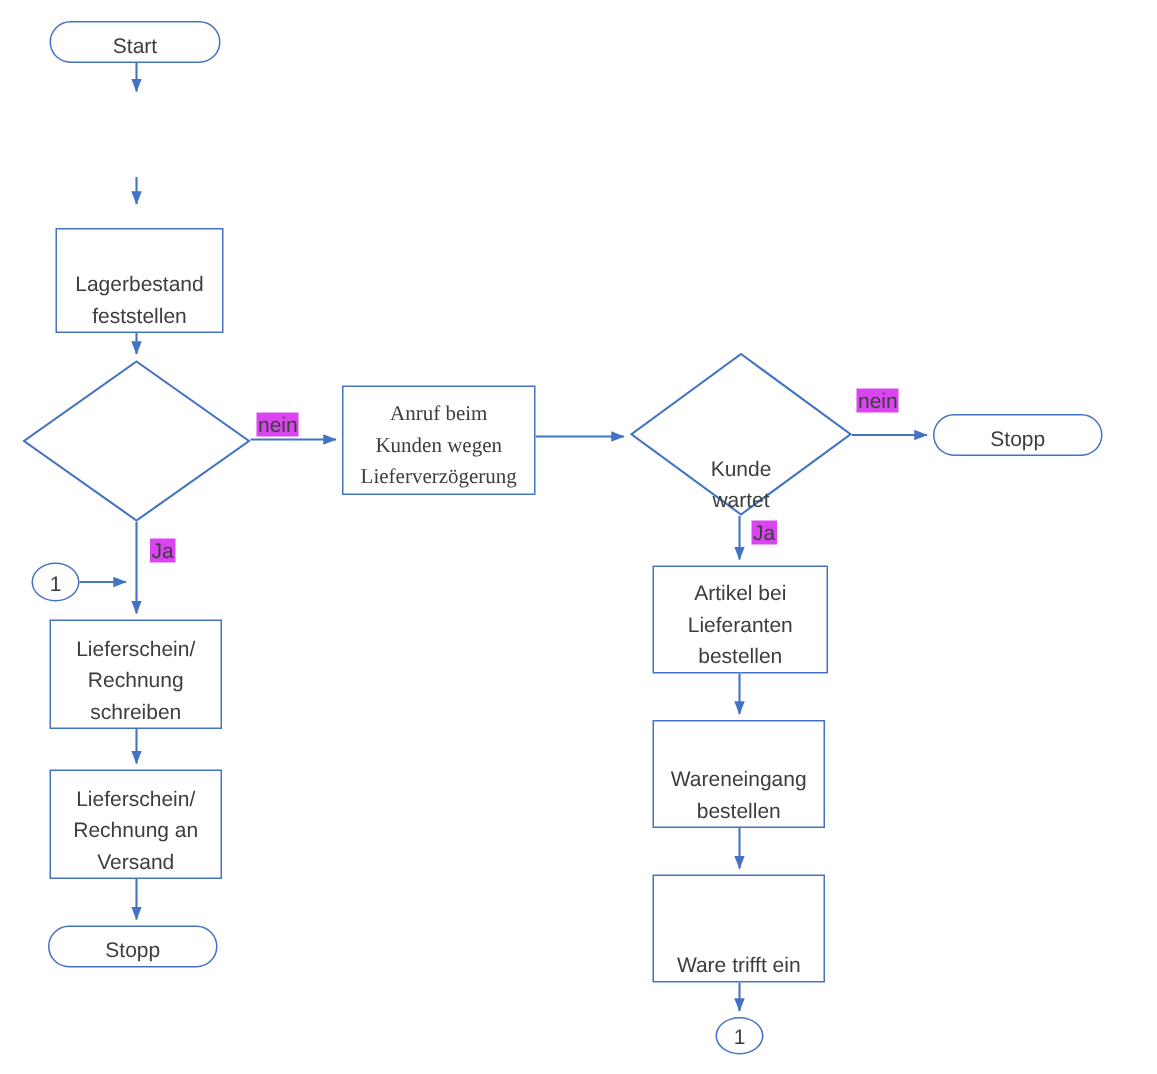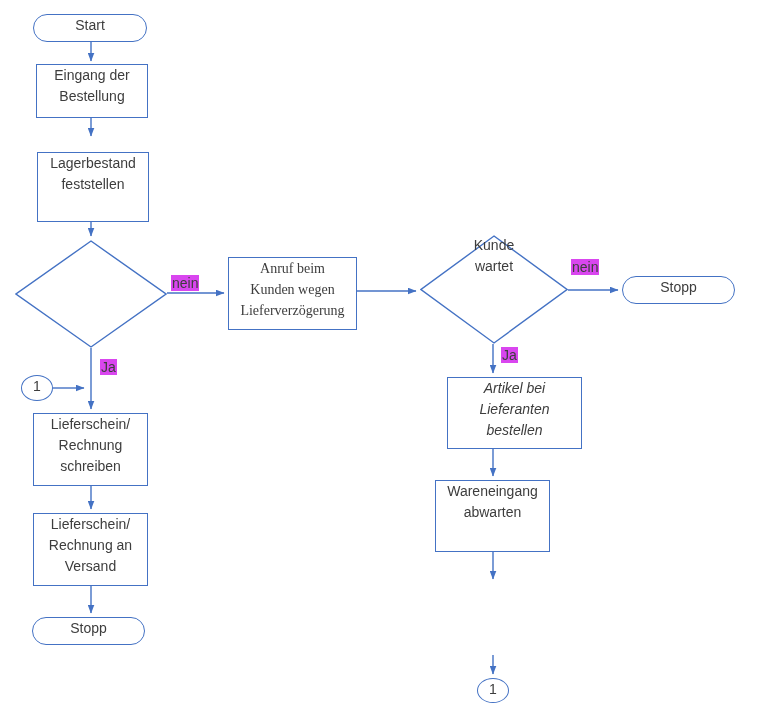--- a/index.html
+++ b/index.html
@@ -7,21 +7,21 @@
     position: relative;
     width: 771px; height: 716px;
     background: #ffffff;
     font-family: "Liberation Sans", "DejaVu Sans", sans-serif;
     color: #3d3d3d;
     overflow: hidden;
   }
   .edges { position: absolute; left: 0; top: 0; z-index: 1; }
   .node {
     position: absolute; z-index: 2;
-    display: flex; align-items: flex-start; justify-content: center;
+    display: flex; align-items: flex-end; justify-content: center;
     text-align: center;
     background: #ffffff;
     border: 1.4px solid #4472C4;
     box-sizing: border-box;
     font-size: 14px; line-height: 21px;
   }
   .node-label { white-space: pre-line; }
   .terminator { border-radius: 14px; }
   .circle-connector { border-radius: 50%; }
   .decision { border: none; background: transparent; }
@@ -60,24 +60,20 @@
       <line x1="493" y1="449" x2="493" y2="476" marker-end="url(#arrow)"></line>
       <line x1="493" y1="552" x2="493" y2="579" marker-end="url(#arrow)"></line>
       <line x1="493" y1="655" x2="493" y2="674" marker-end="url(#arrow)"></line>
     </g>
   </svg>
 
   <div class="node terminator" style="left:33px; top:14px; width:114px; height:28px;">
     <span class="node-label">Start</span>
   </div>
 
-  <div class="node" style="left:36px; top:64px; width:112px; height:54px;">
-    <span class="node-label">Eingang der
-Bestellung</span>
-  </div>
 
   <div class="node" style="left:37px; top:152px; width:112px; height:70px;">
     <span class="node-label">Lagerbestand
 feststellen</span>
   </div>
 
   <div class="node decision" style="left:15px; top:240px; width:152px; height:108px;">
     <svg width="152" height="108" viewBox="0 0 152 108">
       <polygon points="76,1 151,54 76,107 1,54" fill="#ffffff" stroke="#4472C4" stroke-width="1.4"></polygon>
     </svg>
@@ -114,31 +110,34 @@
       <polygon points="74,1 147,54.5 74,108 1,54.5" fill="#ffffff" stroke="#4472C4" stroke-width="1.4"></polygon>
     </svg>
     <span class="node-label">Kunde
 wartet</span>
   </div>
 
   <div class="node terminator" style="left:622px; top:276px; width:113px; height:28px;">
     <span class="node-label">Stopp</span>
   </div>
 
-  <div class="node" style="left:447px; top:377px; width:135px; height:72px;font-style:italic;">
+  <div class="node" style="left:435px; top:377px; width:117px; height:72px;">
     <span class="node-label">Artikel bei
 Lieferanten
 bestellen</span>
   </div>
 
   <div class="node" style="left:435px; top:480px; width:115px; height:72px;">
     <span class="node-label">Wareneingang
-abwarten</span>
+bestellen</span>
   </div>
 
+  <div class="node" style="left:435px; top:583px; width:115px; height:72px;">
+    <span class="node-label">Ware trifft ein</span>
+  </div>
 
   <div class="node circle-connector" style="left:477px; top:678px; width:32px; height:25px;">
     <span class="node-label">1</span>
   </div>
 
   <span class="edge-label" style="left:171px; top:275px;">nein</span>
   <span class="edge-label" style="left:100px; top:359px;">Ja</span>
   <span class="edge-label" style="left:571px; top:259px;">nein</span>
   <span class="edge-label" style="left:501px; top:347px;">Ja</span>
 

